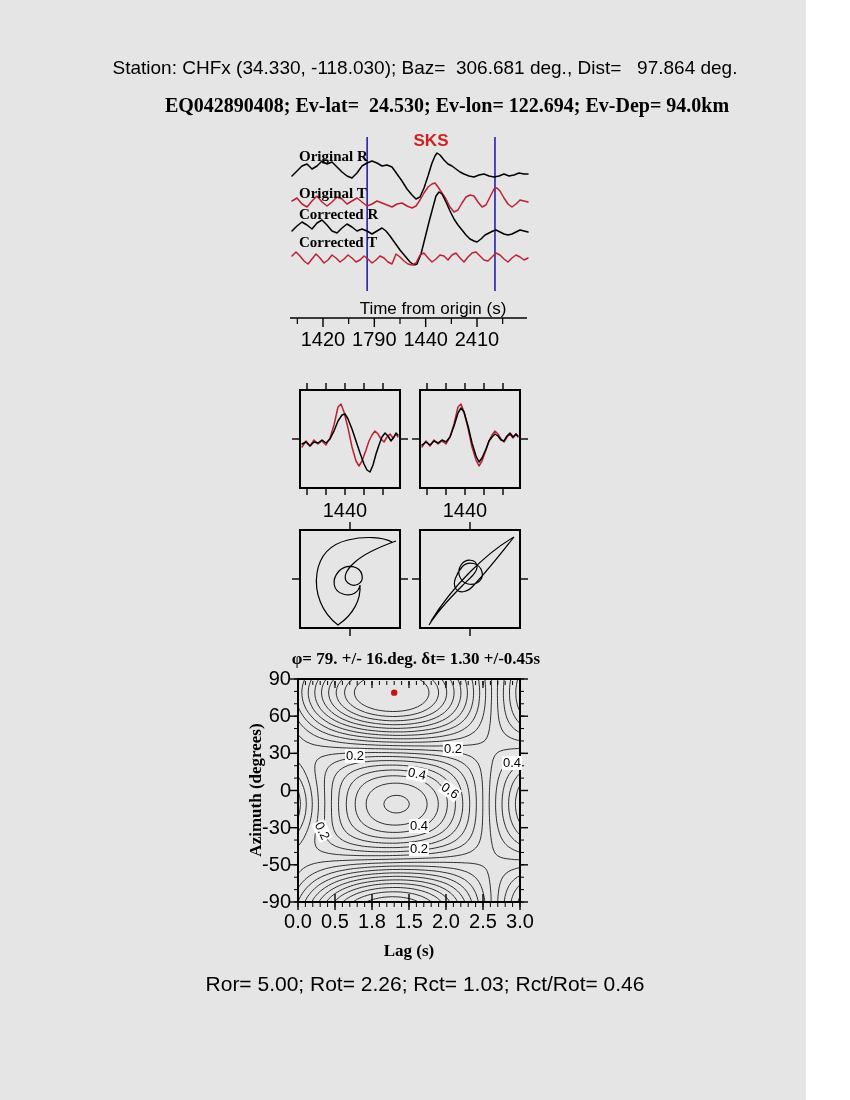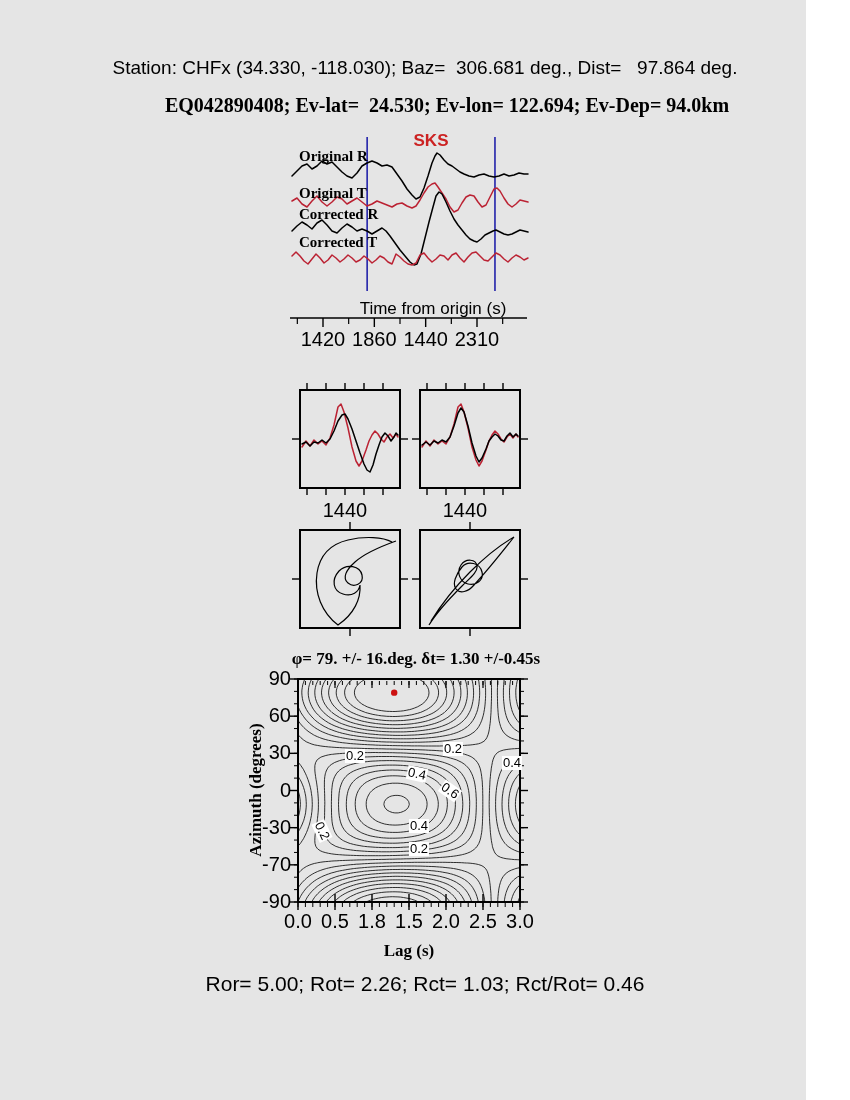--- a/index.html
+++ b/index.html
@@ -235,36 +235,36 @@
 
   <div class="abs ticklab ctr" style="left:345px;top:499px;">1440</div>
   <div class="abs ticklab ctr" style="left:465px;top:499px;">1440</div>
 
   <div class="abs serifb ctr" style="left:416px;top:649px;">φ= 79. +/- 16.deg. δt= 1.30 +/-0.45s</div>
   <div class="abs serifb rot270" style="left:256px;top:790px;">Azimuth (degrees)</div>
   <div class="abs serifb ctr" style="left:409px;top:941px;">Lag (s)</div>
 
   <div class="abs footer" style="left:0;width:850px;text-align:center;top:972px;">Ror= 5.00; Rot= 2.26; Rct= 1.03; Rct/Rot= 0.46</div>
 <div class="abs ticklab ctr" style="left: 323px; top: 328px;">1420</div>
-    <div class="abs ticklab ctr" style="left: 374.333px; top: 328px;">1860</div>
+    <div class="abs ticklab ctr" style="left: 374.333px; top: 328px;">1790</div>
     <div class="abs ticklab ctr" style="left: 425.667px; top: 328px;">1440</div>
-    <div class="abs ticklab ctr" style="left: 477px; top: 328px;">2310</div>
+    <div class="abs ticklab ctr" style="left: 477px; top: 328px;">2410</div>
     <div class="abs ticklab ctr" style="left: 298px; top: 910px;">0.0</div>
     <div class="abs ticklab ctr" style="left: 335px; top: 910px;">0.5</div>
     <div class="abs ticklab ctr" style="left: 372px; top: 910px;">1.8</div>
     <div class="abs ticklab ctr" style="left: 409px; top: 910px;">1.5</div>
     <div class="abs ticklab ctr" style="left: 446px; top: 910px;">2.0</div>
     <div class="abs ticklab ctr" style="left: 483px; top: 910px;">2.5</div>
     <div class="abs ticklab ctr" style="left: 520px; top: 910px;">3.0</div>
     <div class="abs ticklab ytick" style="left: 241px; top: 667px;">90</div>
     <div class="abs ticklab ytick" style="left: 241px; top: 704.167px;">60</div>
     <div class="abs ticklab ytick" style="left: 241px; top: 741.333px;">30</div>
     <div class="abs ticklab ytick" style="left: 241px; top: 778.5px;">0</div>
     <div class="abs ticklab ytick" style="left: 241px; top: 815.667px;">-30</div>
-    <div class="abs ticklab ytick" style="left: 241px; top: 852.833px;">-70</div>
+    <div class="abs ticklab ytick" style="left: 241px; top: 852.833px;">-50</div>
     <div class="abs ticklab ytick" style="left: 241px; top: 890px;">-90</div>
     <div class="abs clabel" style="left: 355px; top: 756px; transform: translate(-50%, -50%) rotate(0deg);">0.2</div>
     <div class="abs clabel" style="left: 453px; top: 749px; transform: translate(-50%, -50%) rotate(0deg);">0.2</div>
     <div class="abs clabel" style="left: 417px; top: 774px; transform: translate(-50%, -50%) rotate(12deg);">0.4</div>
     <div class="abs clabel" style="left: 450px; top: 791px; transform: translate(-50%, -50%) rotate(35deg);">0.6</div>
     <div class="abs clabel" style="left: 512px; top: 763px; transform: translate(-50%, -50%) rotate(0deg);">0.4</div>
     <div class="abs clabel" style="left: 322px; top: 831px; transform: translate(-50%, -50%) rotate(65deg);">0.2</div>
     <div class="abs clabel" style="left: 419px; top: 826px; transform: translate(-50%, -50%) rotate(0deg);">0.4</div>
     <div class="abs clabel" style="left: 419px; top: 849px; transform: translate(-50%, -50%) rotate(0deg);">0.2</div>
   </div>

